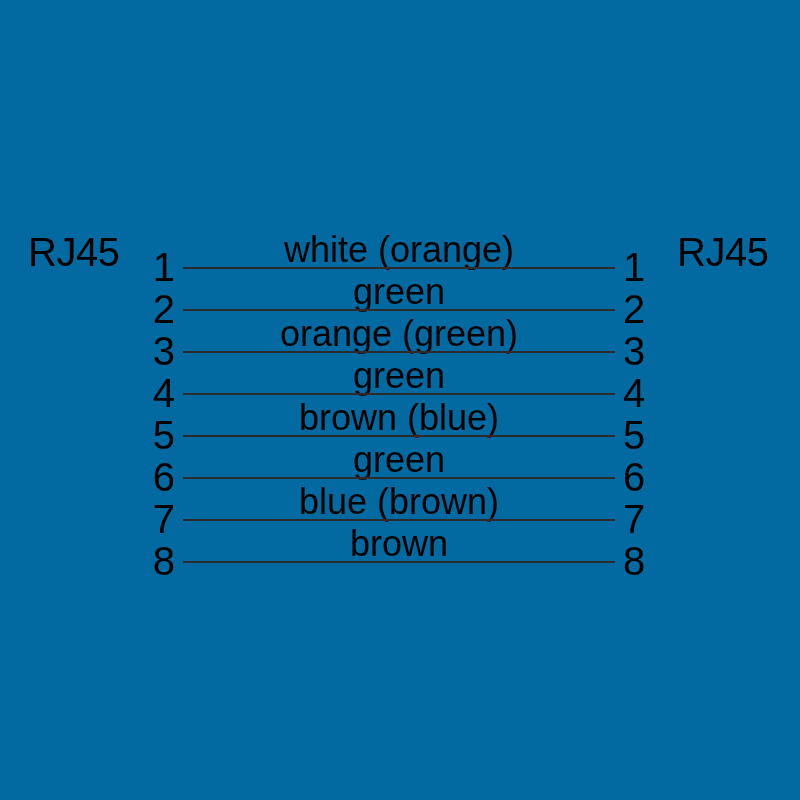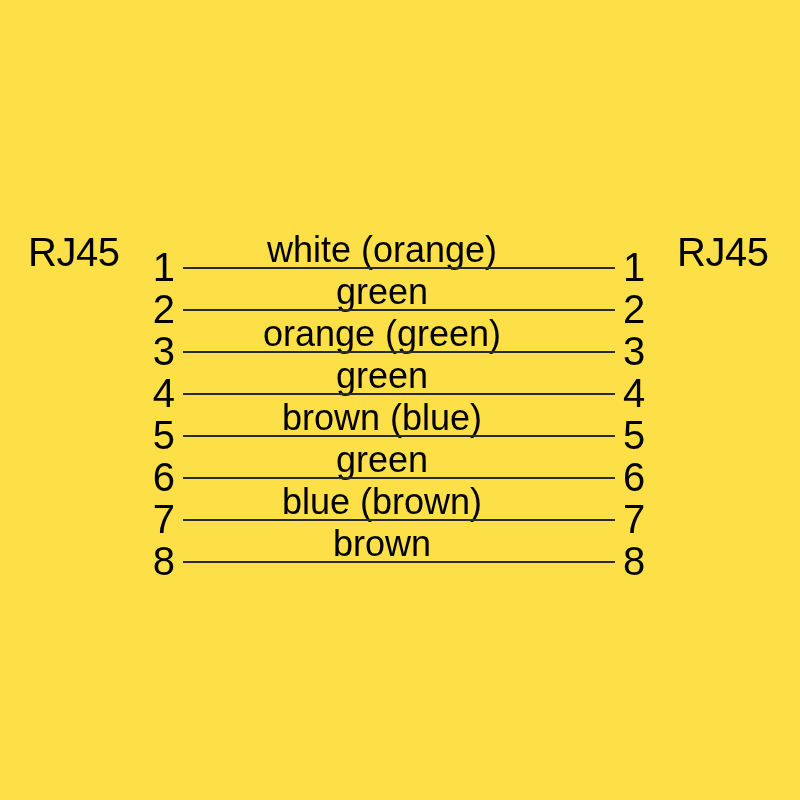--- a/index.html
+++ b/index.html
@@ -10,21 +10,21 @@
     width: 800px;
     height: 800px;
     background: #ffffff;
     font-family: "Liberation Sans", sans-serif;
     color: #000000;
   }
   .diagram {
     position: relative;
     width: 800px;
     height: 800px;
-    background: #fde047;
+    background: #0369a1;
     overflow: hidden;
   }
   .connector-label {
     position: absolute;
     top: 232px;
     font-size: 40px;
     line-height: 40px;
     white-space: nowrap;
     letter-spacing: -0.5px;
   }
@@ -41,21 +41,21 @@
   .wire-line {
     position: absolute;
     left: 183px;
     width: 432px;
     top: -1px;
     height: 2px;
     background: #2b2b2b;
   }
   .wire-label {
     position: absolute;
-    left: 166px;
+    left: 183px;
     width: 432px;
     top: -36px;
     text-align: center;
     font-size: 36px;
     line-height: 36px;
     white-space: nowrap;
   }
   .pin {
     position: absolute;
     top: -21px;

